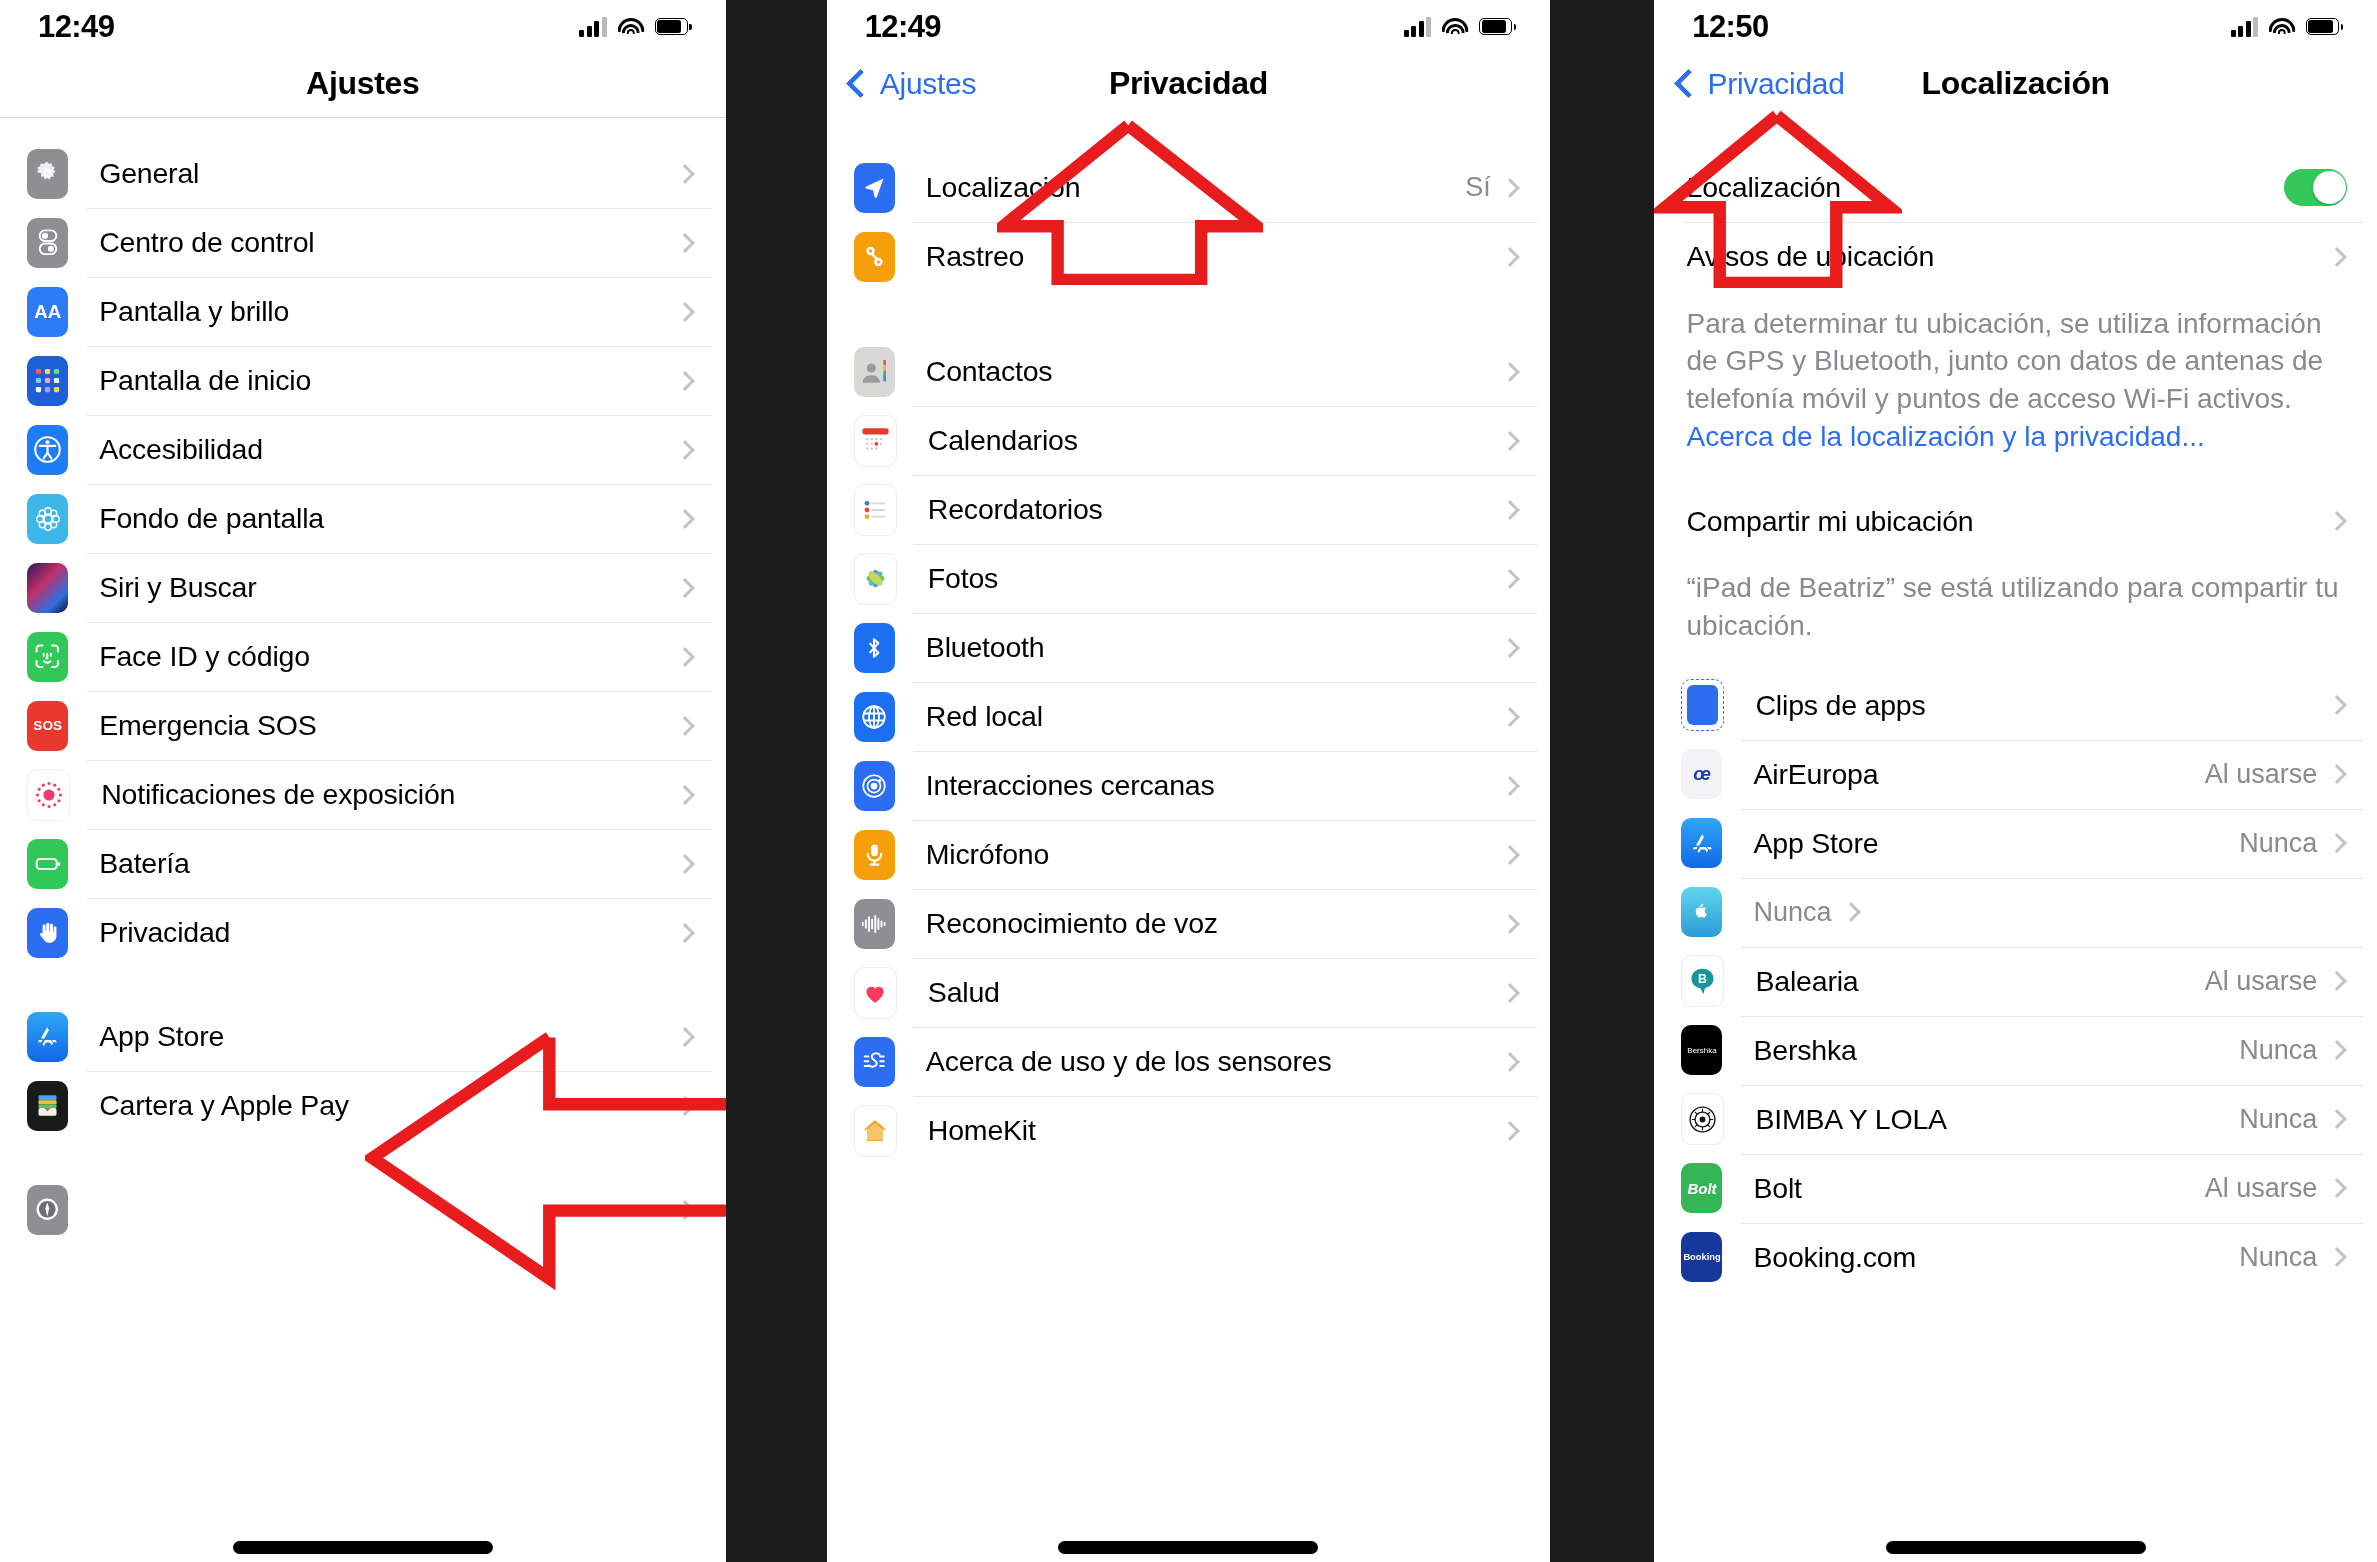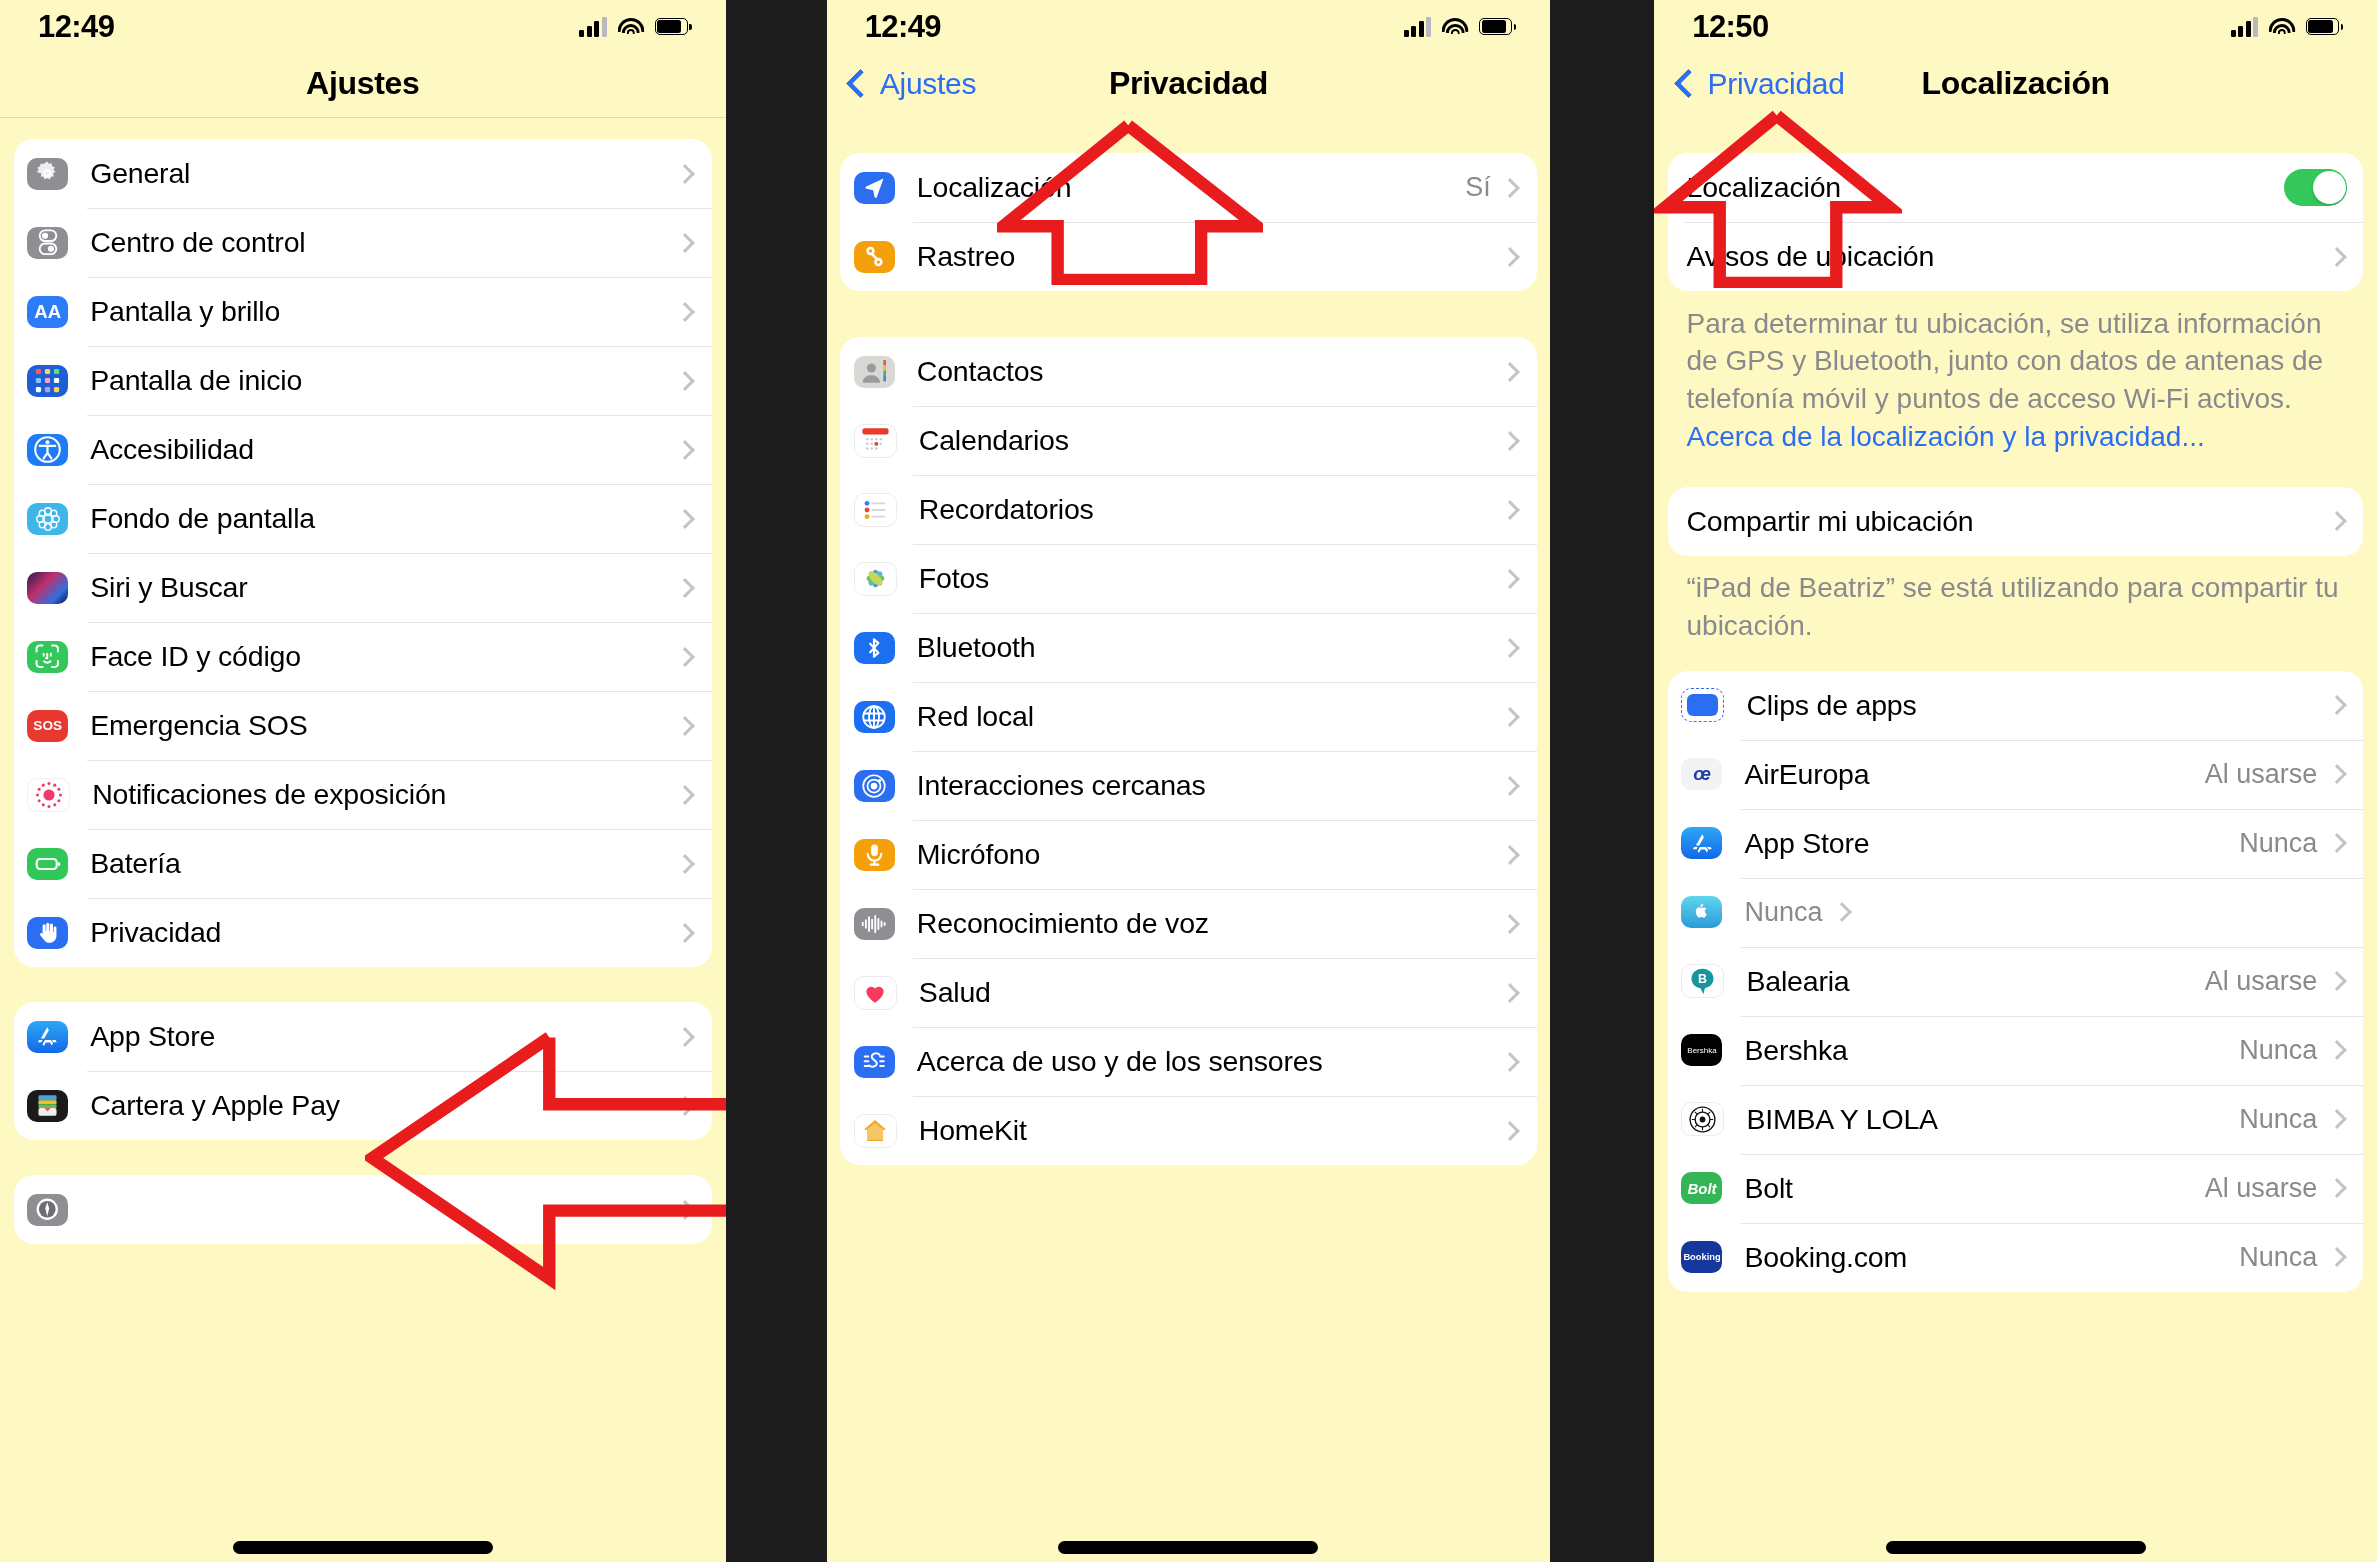--- a/index.html
+++ b/index.html
@@ -1,20 +1,20 @@
 <!DOCTYPE html>
 <html style="font-size:10px"><head>
 <meta charset="utf-8">
 <style>
   html,body{margin:0;padding:0;background:#111;}
   body{width:2377px;height:1563px;overflow:hidden;font-family:"Liberation Sans",sans-serif;}
   .stage{position:relative;width:2377px;height:1563px;background:#1c1c1c;display:flex;}
 
   
-  .panel{position:relative;overflow:hidden;background:#fef9c3;}
+  .panel{position:relative;overflow:hidden;background:#ffffff;}
   .p1{width:726px;}
   .gap{width:101px;background:#1c1c1c;}
   .p2{width:724px;}
   .gap2{width:104px;background:#1c1c1c;}
   .p3{width:723px;}
 
   
   .statusbar{height:50px;display:flex;align-items:center;justify-content:space-between;
              padding:3.7px 38px 0 38px;box-sizing:border-box;}
   .clock{font-size:31px;font-weight:bold;color:#000;letter-spacing:-0.6px;}
@@ -46,21 +46,21 @@
              transform:rotate(45deg);border-radius:1.9px;}
   .backlabel{font-size:30px;color:#2b6ef2;letter-spacing:-0.3px;}
   .navsep{height:1.2px;background:#d5d5dd;}
 
   
   .scroll{height:calc(100% - 116px);overflow:hidden;padding:0 13.6px;box-sizing:border-box;}
   .group{background:#fff;border-radius:20px;margin-top:21px;overflow:hidden;}
   .row{display:flex;align-items:center;min-height:69px;padding:0 16px 0 13.6px;position:relative;}
   .row + .row:before{content:"";position:absolute;left:73px;right:0;top:0;height:1.2px;background:#e6e6e9;}
   .row.noicon + .row.noicon:before{left:16px;}
-  .ico{width:41px;height:32px;border-radius:10px;flex:0 0 41px;margin-right:22px;
+  .ico{width:41px;height:50px;border-radius:10px;flex:0 0 41px;margin-right:31px;
        display:flex;align-items:center;justify-content:center;
        font-size:18.6px;font-weight:bold;color:#fff;overflow:hidden;position:relative;}
   .label{font-size:28.5px;color:#000;letter-spacing:-0.2px;flex:1;white-space:nowrap;}
   .value{font-size:27px;color:#8a8a8e;margin-right:12.4px;white-space:nowrap;}
   .chev{width:11px;height:11px;border-right:3.7px solid #c3c3c8;border-top:3.7px solid #c3c3c8;
         transform:rotate(45deg);flex:0 0 auto;margin-right:3.7px;}
   .footnote{font-size:28px;color:#8a8a8e;line-height:1.35;padding:13.6px 18.6px 5px 18.6px;}
   .footnote a{color:#2b6ef2;text-decoration:none;}
   .toggle{width:63px;height:37px;border-radius:18.6px;background:#34c759;position:relative;flex:0 0 auto;}
   .toggle .knob{position:absolute;top:1.9px;right:1.9px;width:33px;height:33px;border-radius:50%;

